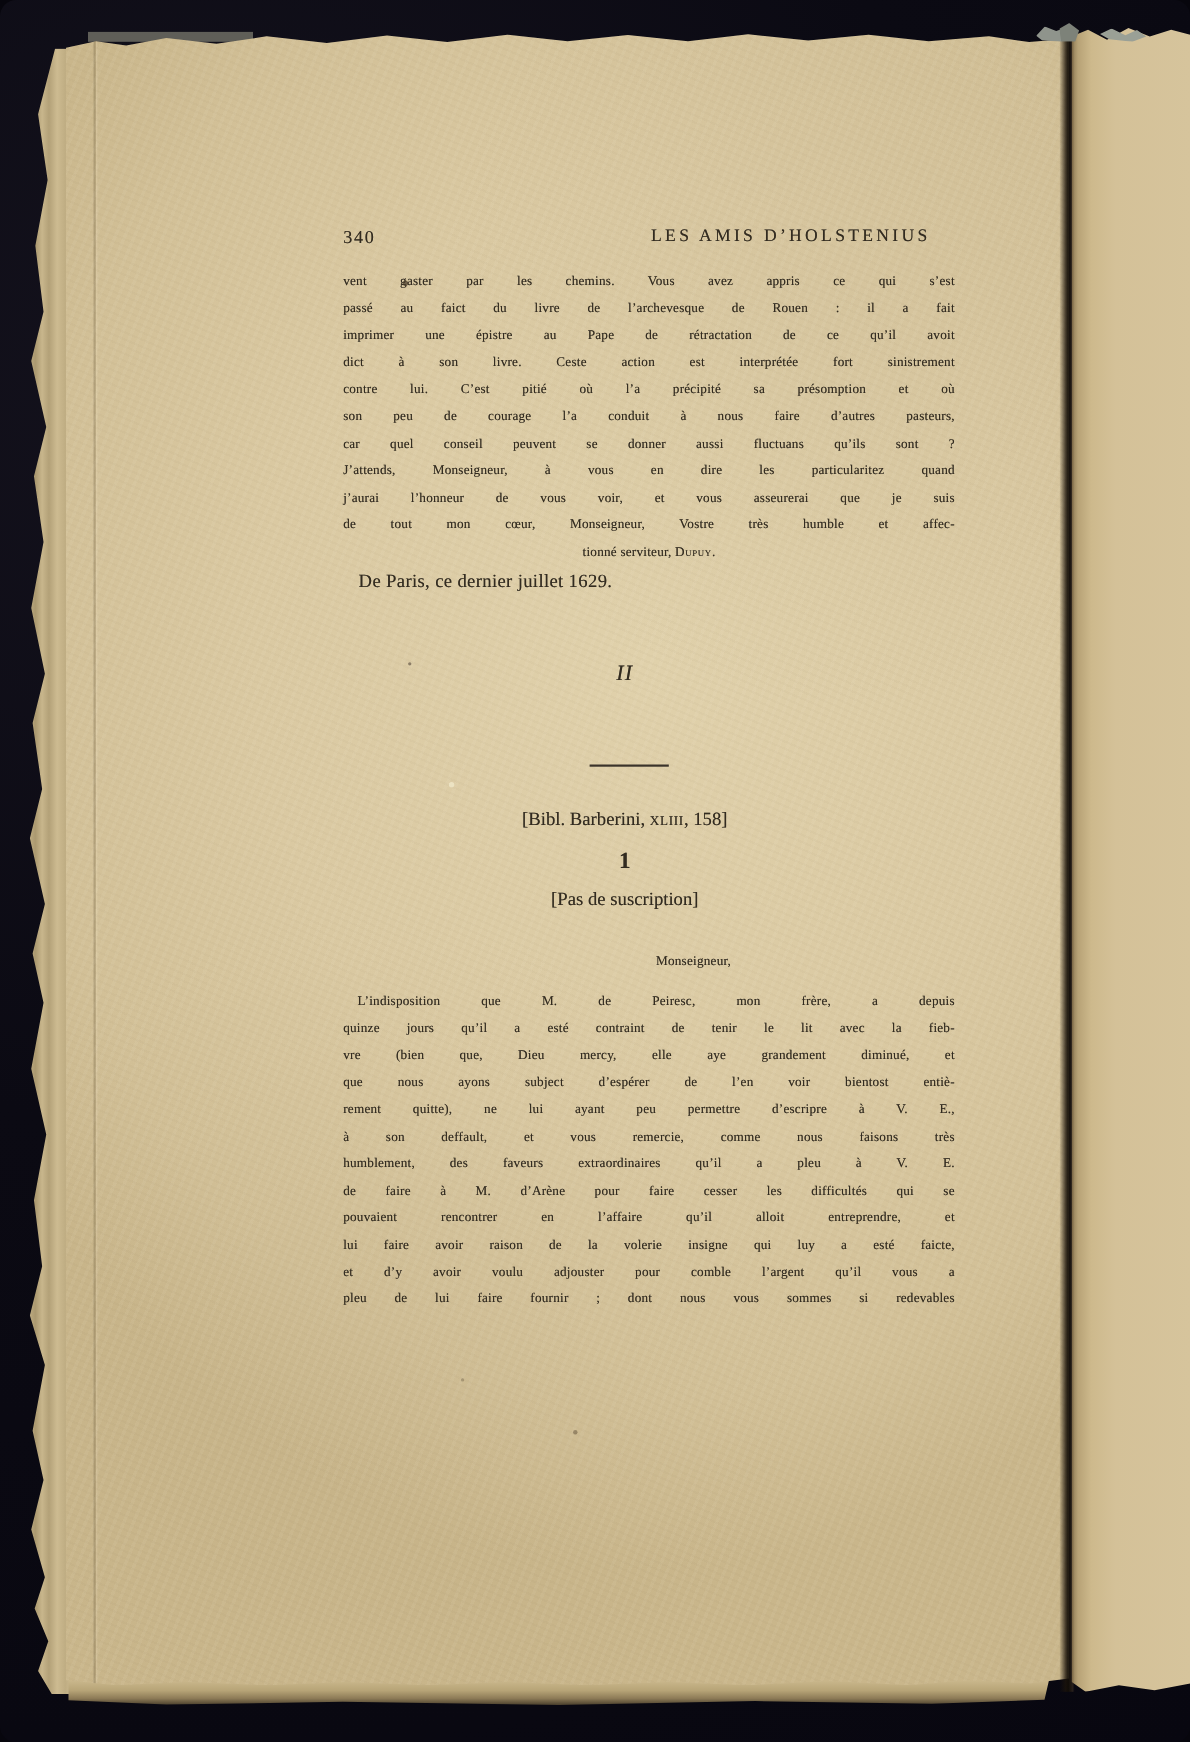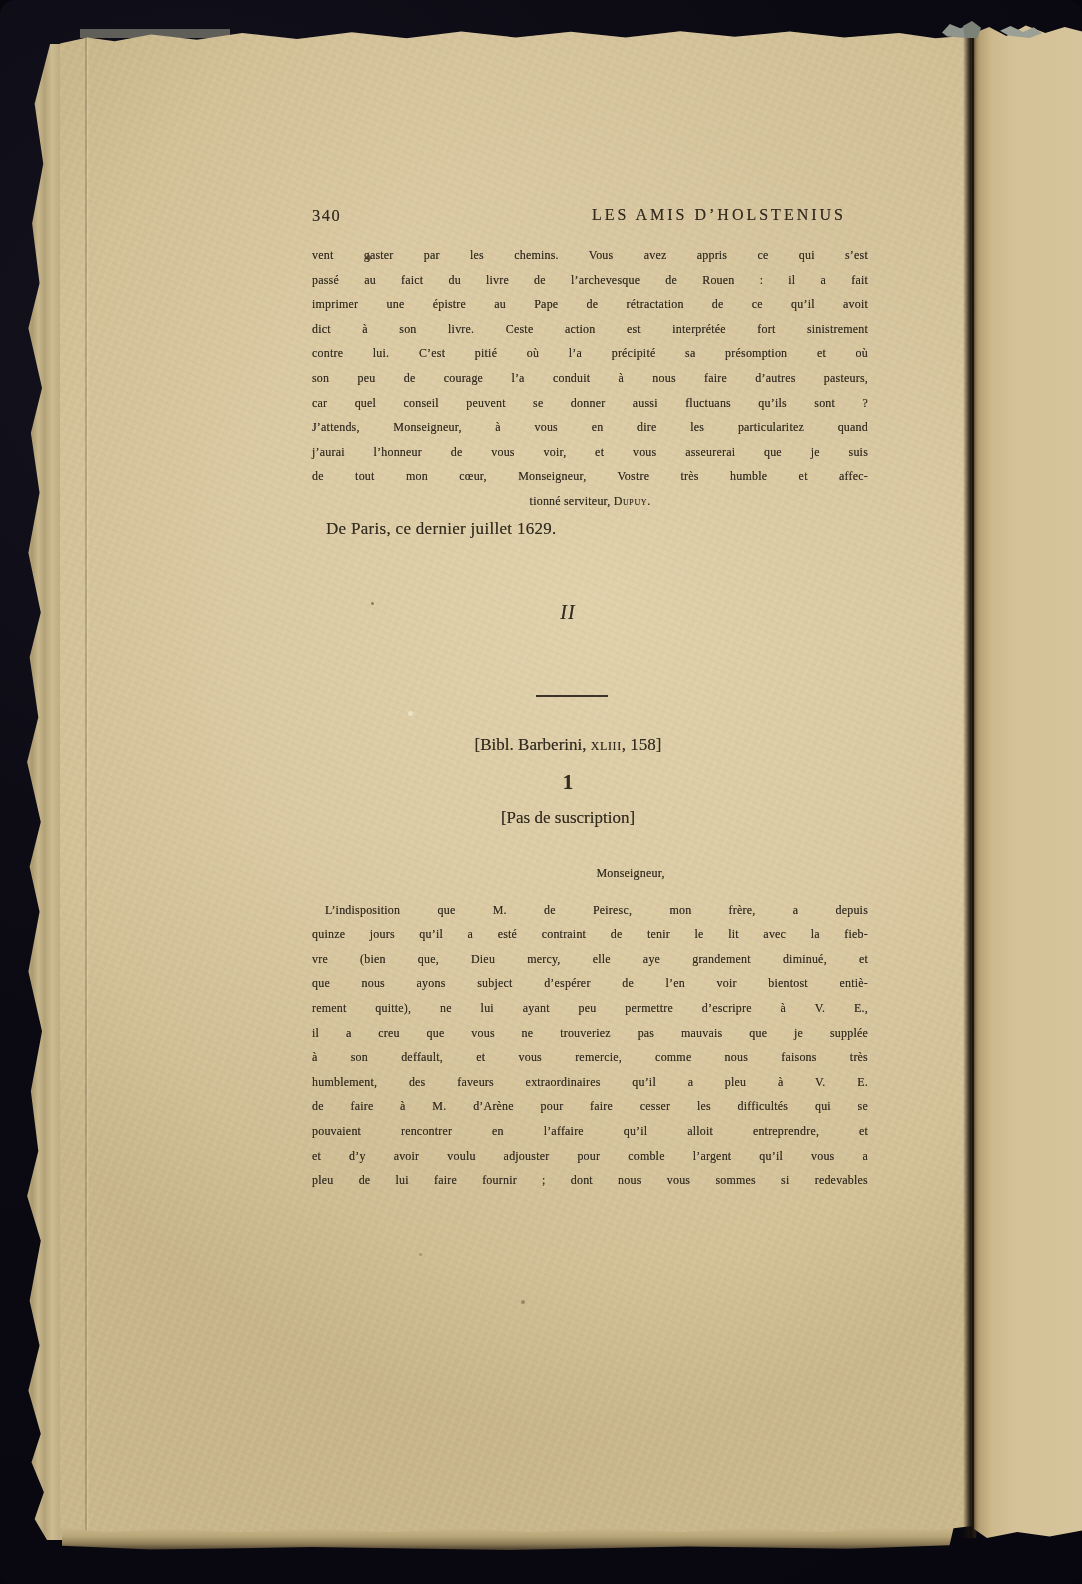--- a/index.html
+++ b/index.html
@@ -141,25 +141,25 @@
     <div class="centered item-num">1</div>
     <div class="centered suscription">[Pas de suscription]</div>
 
     <div class="para para2">
       <div class="line salutation">Monseigneur,</div>
       <div class="jline indent1">L’indisposition que M. de Peiresc, mon frère, a depuis</div>
       <div class="jline">quinze jours qu’il a esté contraint de tenir le lit avec la fieb-</div>
       <div class="jline">vre (bien que, Dieu mercy, elle aye grandement diminué, et</div>
       <div class="jline">que nous ayons subject d’espérer de l’en voir bientost entiè-</div>
       <div class="jline">rement quitte), ne lui ayant peu permettre d’escripre à V. E.,</div>
-      <div class="jline">il a creu que vous ne trouveriez pas mauvais que je supplée</div>
       <div class="jline">à son deffault, et vous remercie, comme nous faisons très</div>
       <div class="jline">humblement, des faveurs extraordinaires qu’il a pleu à V. E.</div>
       <div class="jline">de faire à M. d’Arène pour faire cesser les difficultés qui se</div>
       <div class="jline">pouvaient rencontrer en l’affaire qu’il alloit entreprendre, et</div>
+      <div class="jline">lui faire avoir raison de la volerie insigne qui luy a esté faicte,</div>
       <div class="jline">et d’y avoir voulu adjouster pour comble l’argent qu’il vous a</div>
       <div class="jline">pleu de lui faire fournir ; dont nous vous sommes si redevables</div>
     </div>
 
   </div>
 
   <div class="speck sp1"></div>
   <div class="speck sp2"></div>
   <div class="speck sp3"></div>
   <div class="speck sp4"></div>

